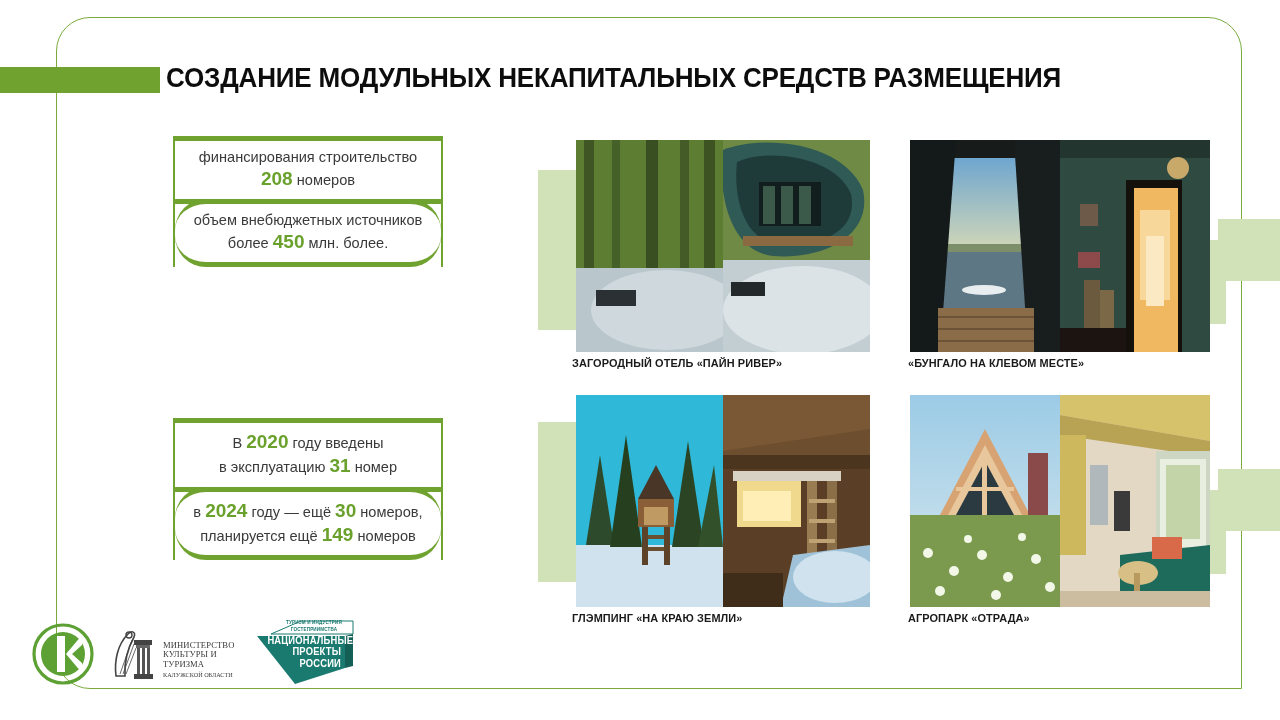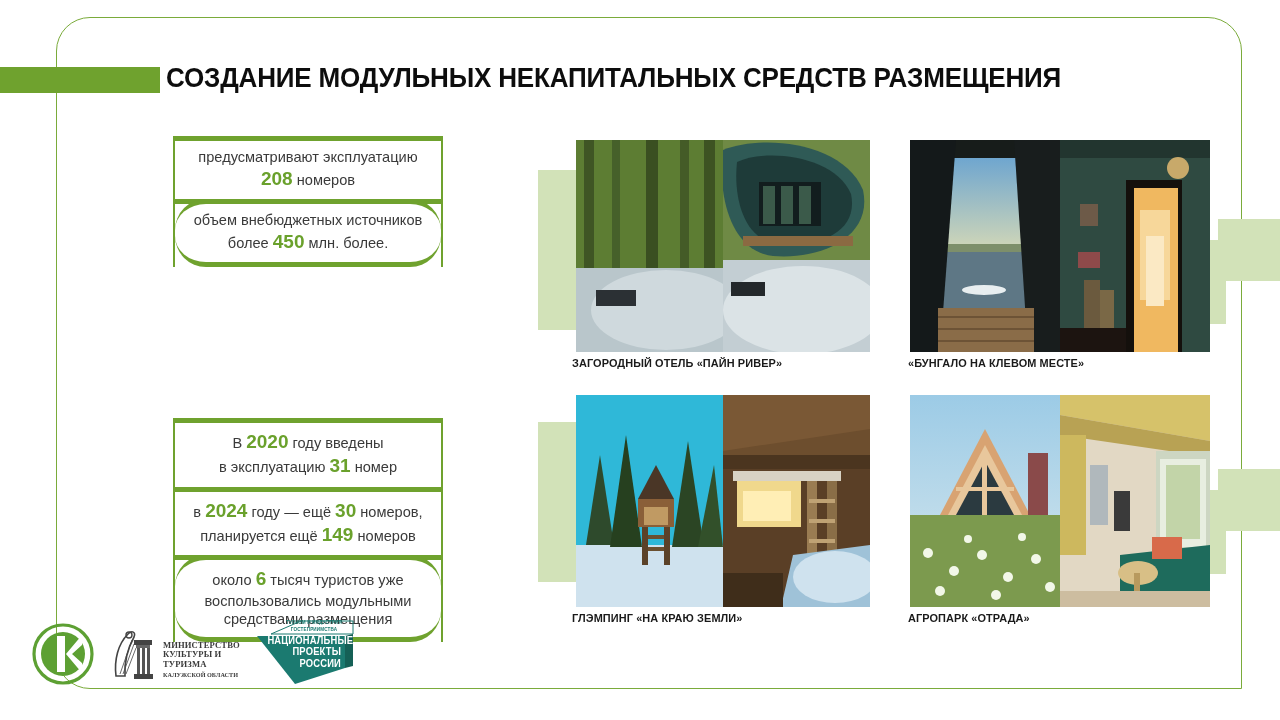--- a/index.html
+++ b/index.html
@@ -146,21 +146,21 @@
   .logo-min {
     position: absolute;
     left: 112px; top: 625px;
     width: 128px; height: 58px;
     display: flex; align-items: center; gap: 5px;
   }
   .logo-min .col-art { width: 46px; height: 56px; flex: none; }
   .logo-min .min-text {
     font-family: "Liberation Serif", serif;
     font-size: 8.6px;
-    font-weight: bold;
+    font-weight: normal;
     line-height: 1.12;
     color: #3a3a3a;
     letter-spacing: 0.1px;
     text-transform: uppercase;
     margin-top: 12px;
   }
   .logo-min .min-text .l4 { font-size: 6.2px; letter-spacing: 0px; }
 
   .logo-np {
     position: absolute;
@@ -206,27 +206,26 @@
   <div class="accent-right r2"></div>
   <div class="accent-photo-right p1"></div>
   <div class="accent-photo-right p2"></div>
 
   <div class="accent-left l1"></div>
   <div class="accent-left l2"></div>
 
   <div class="page-title">СОЗДАНИЕ МОДУЛЬНЫХ НЕКАПИТАЛЬНЫХ СРЕДСТВ РАЗМЕЩЕНИЯ</div>
 
   <div class="stat-group g1">
-      <div class="stat-row"><span>предусматривают эксплуатацию</span><br><span class="num">208</span><span> номеров</span></div>
+      <div class="stat-row"><span>финансирования строительство</span><br><span class="num">208</span><span> номеров</span></div>
       <div class="stat-row"><span>объем внебюджетных источников</span><br><span>более </span><span class="num">450</span><span> млн. более.</span></div>
     </div>
   <div class="stat-group g2">
       <div class="stat-row"><span>В </span><span class="num">2020</span><span> году введены</span><br><span>в эксплуатацию </span><span class="num">31</span><span> номер</span></div>
       <div class="stat-row"><span>в </span><span class="num">2024</span><span> году — ещё </span><span class="num">30</span><span> номеров,</span><br><span>планируется ещё </span><span class="num">149</span><span> номеров</span></div>
-      <div class="stat-row"><span>около </span><span class="num">6</span><span> тысяч туристов уже</span><br><span>воспользовались модульными</span><br><span>средствами размещения</span></div>
     </div>
 
   <div class="photo-cell cell-1">
     <div class="pair">
       <div class="half">
         <svg width="100%" height="100%" viewBox="0 0 147 212" preserveAspectRatio="none">
           <defs>
             <linearGradient id="g1sky" x1="0" y1="0" x2="0" y2="1">
               <stop offset="0%" stop-color="#8fae5e"></stop>
                 <stop offset="100%" stop-color="#4f6b2e"></stop>

